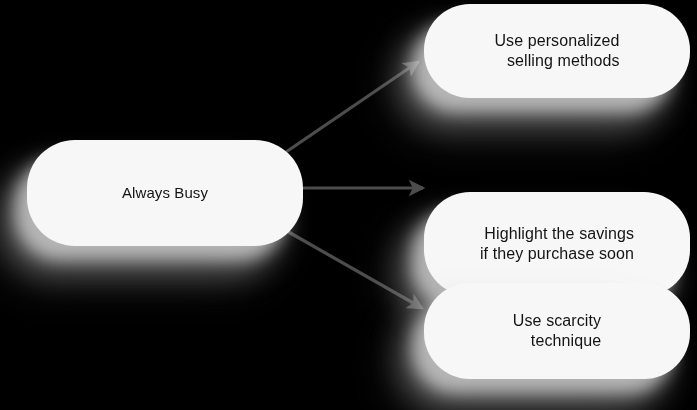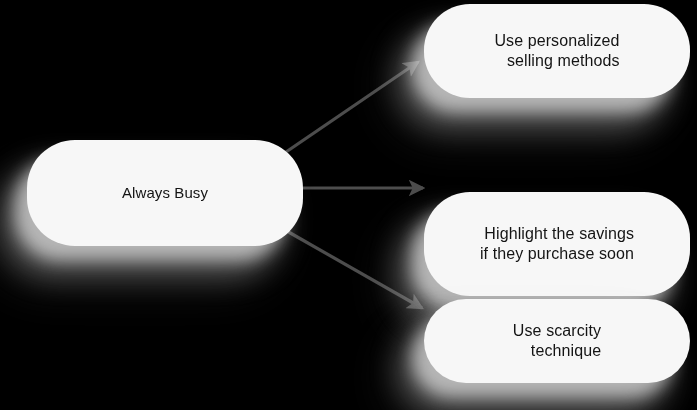--- a/index.html
+++ b/index.html
@@ -61,21 +61,21 @@
     border-radius: 48px;
   }
   #node-source .label { font-size: 15px; }
 
   
   .node-target { left: 424px; width: 266px; }
   .node-target .label { font-size: 16px; }
 
   #node-target-0 { top: 4px;   height: 94px; }
   #node-target-1 { top: 146px; height: 104px; margin-top: 46px; }
-  #node-target-2 { top: 283px; height: 84px; margin-top: 16px; }
+  #node-target-2 { top: 283px; height: 96px; }
 </style>
 </head>
 <body>
 
 <div id="canvas">
 
   <svg id="connectors" viewBox="0 0 697 410" width="697" height="410" xmlns="http://www.w3.org/2000/svg">
     <defs>
       <marker id="arrowhead" viewBox="0 0 10 10" refX="8.6" refY="5" markerWidth="5.2" markerHeight="5.2" orient="auto-start-reverse">
         <path d="M 0 0 L 10 5 L 0 10 L 2.4 5 z" fill="#4d4d4d"></path>

